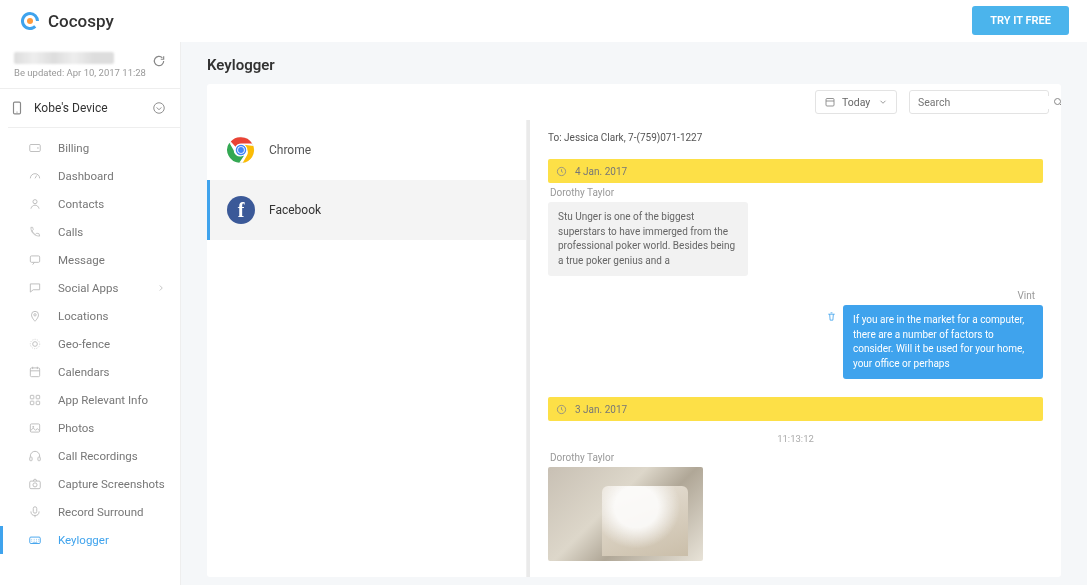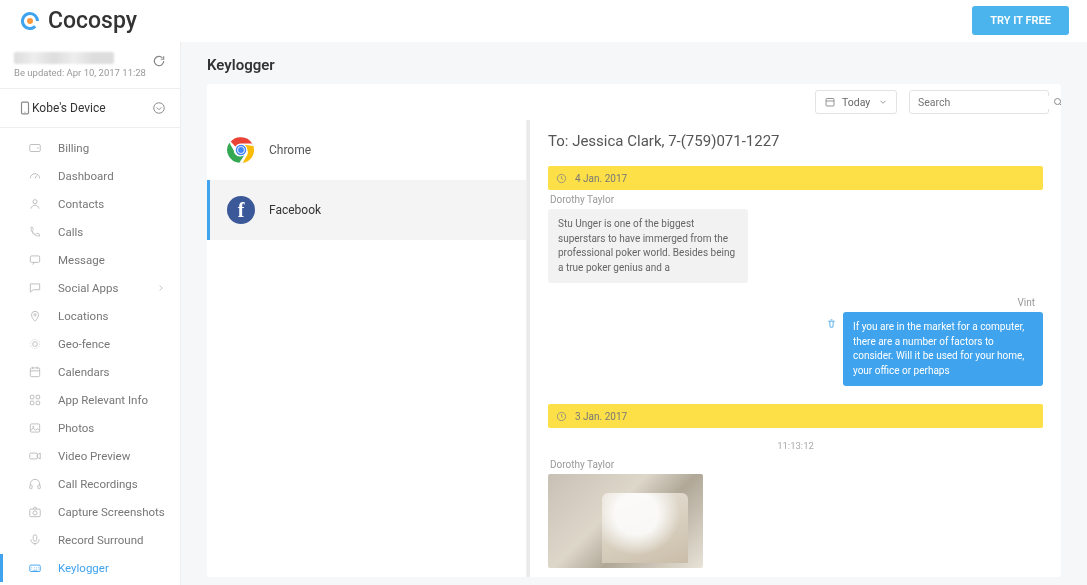--- a/index.html
+++ b/index.html
@@ -3,33 +3,33 @@
 <meta charset="utf-8">
 <style>
 * { margin: 0; padding: 0; box-sizing: border-box; font-family: -apple-system, BlinkMacSystemFont, "Segoe UI", Roboto, Helvetica, Arial, sans-serif; }
 html, body { height: 100%; background: #fff; }
 body { width: 1087px; height: 585px; overflow: hidden; }
 
 
 .header { height: 42px; display: flex; align-items: center; padding: 0 18px; border-bottom: 1px solid transparent; }
 .logo { display: flex; align-items: center; gap: 6px; }
 .logo-icon { width: 24px; height: 24px; }
-.logo-text { font-size: 23px; font-weight: 500; color: #333; }
+.logo-text { font-size: 17px; font-weight: 500; color: #333; }
 .try-btn { margin-left: auto; background: #4bb4ec; color: #fff; font-size: 11px; font-weight: 600; padding: 8px 18px; border-radius: 3px; border: none; cursor: pointer; }
 
 
 .layout { display: flex; height: calc(100% - 42px); }
 
 
 .sidebar { width: 181px; border-right: 1px solid #eee; display: flex; flex-direction: column; background: #fff; }
 .account-box { padding: 10px 14px 10px 14px; border-bottom: 1px solid #eee; position: relative; }
 .account-blur { width: 100px; height: 12px; background: linear-gradient(90deg,#ddd 0,#eee 20%,#ddd 40%,#eee 60%,#ddd 80%); filter: blur(1px); border-radius: 2px; margin-bottom: 3px; }
 .account-sub { font-size: 9.5px; color: #999; }
 .refresh-icon { position: absolute; top: 12px; right: 14px; width: 14px; }
-.device-row { display: flex; align-items: center; gap: 0; padding: 12px 18px; border-bottom: 1px solid #eee; position: relative; }
+.device-row { display: flex; align-items: center; gap: 10px; padding: 12px 2px; border-bottom: 1px solid #eee; position: relative; margin-left: 8px; }
 .device-row .phone-icon { width: 14px; }
 .device-row .label { font-size: 12px; color: #333; }
 .device-row .chev { position: absolute; right: 14px; width: 14px; }
 
 .nav { list-style: none; overflow-y: auto; margin-top: 6px; }
 .nav li { display: flex; align-items: center; gap: 16px; padding: 7px 14px 7px 28px; font-size: 11.5px; color: #777; cursor: pointer; position: relative; }
 .nav li .ico { width: 14px; height: 14px; display: inline-flex; align-items: center; justify-content: center; color: #bbb; }
 .nav li.active { color: #3fa3ed; }
 .nav li.active::before { content: ""; position: absolute; left: 0; top: 0; bottom: 0; width: 3px; background: #3fa3ed; }
 .nav li.active .ico { color: #3fa3ed; }
@@ -52,21 +52,21 @@
 
 .columns { flex: 1; display: flex; overflow: hidden; }
 .app-col { width: 320px; border-right: 1px solid #f0f0f0; }
 .app-item { display: flex; align-items: center; gap: 14px; padding: 16px 20px; font-size: 12px; color: #555; cursor: pointer; position: relative; }
 .app-item.selected { background: #f4f4f4; color: #333; }
 .app-item.selected::before { content:""; position:absolute; left:0; top:0; bottom:0; width:3px; background:#3fa3ed; }
 .app-icon { width: 28px; height: 28px; border-radius: 50%; }
 .fb-icon { background: #3b5998; display: inline-flex; align-items: center; justify-content: center; color: #fff; font-weight: bold; font-size: 20px; font-family: Georgia, serif; }
 
 .conv-col { flex: 1; border-left: 3px solid #eaeaea; display: flex; flex-direction: column; overflow: hidden; }
-.to-line { font-size: 15px; color: #555; padding: 12px 18px; }
+.to-line { font-size: 10px; color: #555; padding: 12px 18px; }
 .date-sep { margin: 4px 18px; background: #fde047; border-radius: 2px; height: 24px; display: flex; align-items: center; gap: 8px; padding: 0 8px; }
 .date-sep .clk { width: 11px; color: #888; }
 .date-sep .txt { font-size: 10px; color: #777; }
 .time-centre { font-size: 9.5px; color: #aaa; text-align: center; padding: 8px 0; }
 .sender { font-size: 10px; color: #999; padding: 0 20px 4px; }
 .sender.right { text-align: right; padding-right: 26px; }
 .bubble { max-width: 200px; margin: 0 18px 14px; padding: 8px 10px; font-size: 10px; line-height: 1.45; border-radius: 3px; }
 .bubble.in { background: #f2f2f2; color: #666; }
 .bubble.out { background: #3fa3ed; color: #fff; margin-left: auto; }
 .out-wrap { display:flex; align-items:flex-start; justify-content:flex-end; gap:6px; padding:0 18px 14px; }
@@ -220,29 +220,20 @@
         </li>
       <li>
           <span class="ico">
             <svg viewBox="0 0 24 24" width="14">
               <rect x="4" y="5" width="16" height="14" rx="2" fill="none" stroke="currentColor" stroke-width="1.6"></rect>
               <circle cx="9" cy="10" r="1.6" fill="currentColor"></circle>
               <path d="M4 17l5-5 4 4 3-3 4 4" fill="none" stroke="currentColor" stroke-width="1.6"></path>
             </svg>
           </span>
           <span>Photos</span>
-        </li>
-      <li>
-          <span class="ico">
-            <svg viewBox="0 0 24 24" width="14">
-              <rect x="3" y="7" width="13" height="10" rx="2" fill="none" stroke="currentColor" stroke-width="1.6"></rect>
-              <path d="M16 10l5-3v10l-5-3z" fill="none" stroke="currentColor" stroke-width="1.6"></path>
-            </svg>
-          </span>
-          <span>Video Preview</span>
         </li>
       <li>
           <span class="ico">
             <svg viewBox="0 0 24 24" width="14">
               <path d="M4 14v-2a8 8 0 0 1 16 0v2" fill="none" stroke="currentColor" stroke-width="1.6"></path>
               <rect x="3" y="14" width="4" height="6" rx="1" fill="none" stroke="currentColor" stroke-width="1.6"></rect>
               <rect x="17" y="14" width="4" height="6" rx="1" fill="none" stroke="currentColor" stroke-width="1.6"></rect>
             </svg>
           </span>
           <span>Call Recordings</span>

